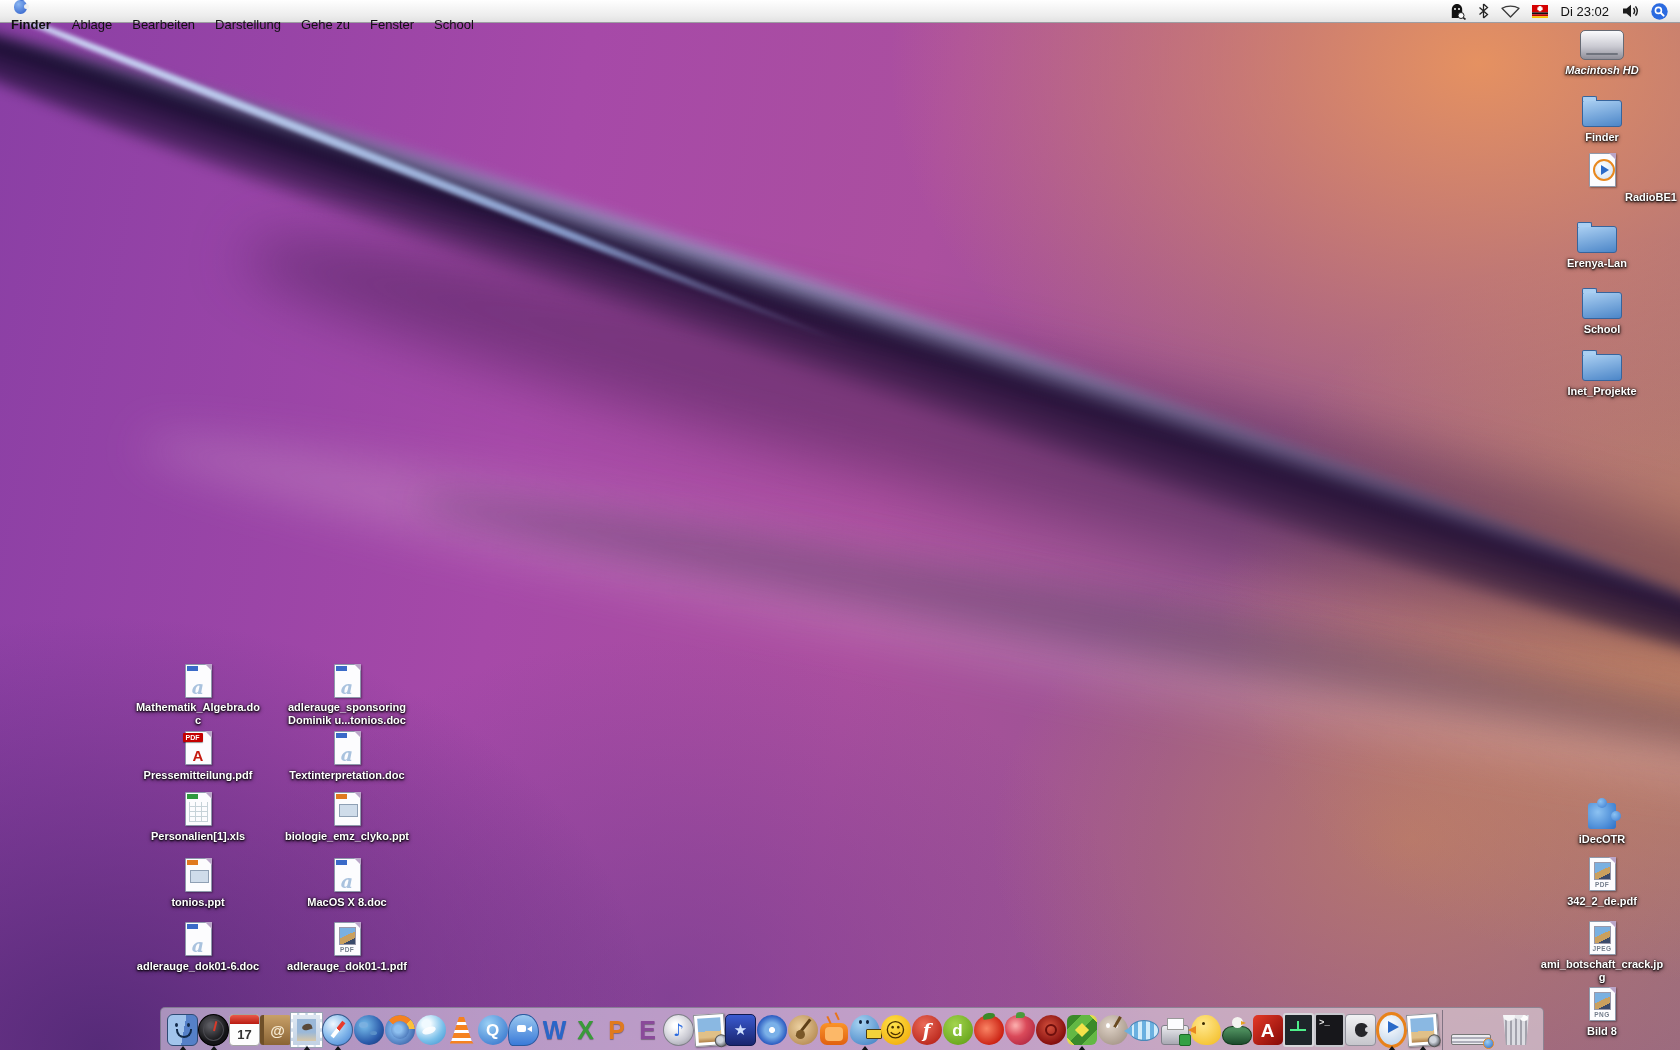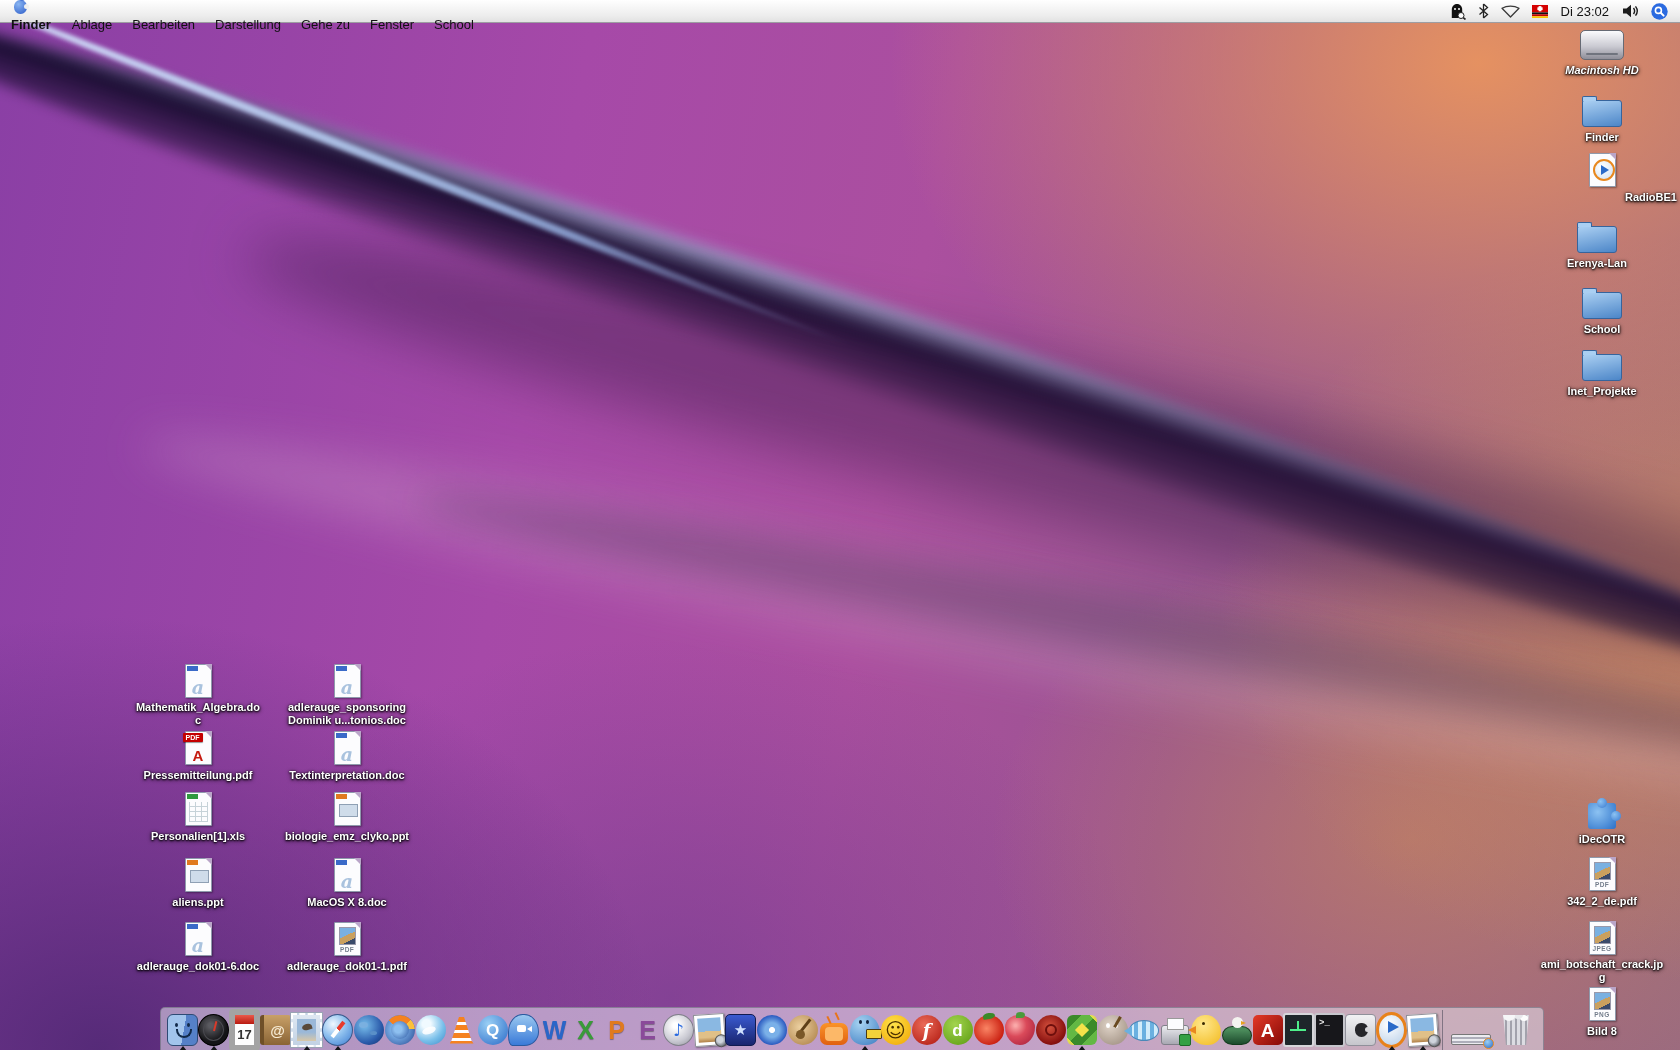--- a/index.html
+++ b/index.html
@@ -92,21 +92,21 @@
   .dock-item.run::after{content:"";position:absolute;bottom:-1px;left:50%;margin-left:-4px;
     border-left:4px solid transparent;border-right:4px solid transparent;border-bottom:5px solid #15151a;}
   .dicon{width:30px;height:30px;position:relative;display:flex;align-items:center;justify-content:center;}
   .dglyph{font-weight:700;line-height:1;}
   .dk-finder{background:linear-gradient(100deg,#a2c4ec 0 54%,#5580c8 54%);border-radius:6px;border:1px solid #2e4a74;}
   .dk-finder::before{content:"";position:absolute;left:7px;top:8px;width:3px;height:4px;background:#122a4a;border-radius:50%;box-shadow:12px 0 0 #122a4a;}
   .dk-finder::after{content:"";position:absolute;left:8px;top:14px;width:12px;height:7px;border:2px solid #122a4a;border-top:none;border-radius:0 0 9px 9px;}
   .dk-dashboard{background:radial-gradient(circle at 40% 35%,#5a5a60 8%,#131316 62%);border-radius:50%;border:1px solid #000;}
   .dk-dashboard::before{content:"";position:absolute;left:14px;top:6px;width:2px;height:10px;background:#d93a2a;transform:rotate(14deg);transform-origin:bottom;}
   .dk-dashboard::after{content:"";position:absolute;inset:4px;border:1px solid #4a4a50;border-radius:50%;}
-  .dk-ical{background:#fdfdfd;border-radius:4px;border:6px solid #a3a3a3;overflow:hidden;}
+  .dk-ical{background:#fdfdfd;border-radius:4px;border:1px solid #a3a3a3;overflow:hidden;}
   .dk-ical::before{content:"";position:absolute;top:0;left:0;right:0;height:9px;background:linear-gradient(#ea5a4a,#b81a10);}
   .dk-ical .dglyph{color:#333;font-size:13px;margin-top:8px;}
   .dk-addressbook{background:linear-gradient(#c8a068,#8a6435);border-radius:3px;border-left:4px solid #6f4f28;}
   .dk-addressbook .dglyph{color:#f6ead2;font-size:15px;}
   .dk-mail{background:linear-gradient(#dfe8f2,#c2d2e4);border:2px dashed #fff;outline:1px solid #9aa4b4;}
   .dk-mail::before{content:"";position:absolute;inset:4px;background:linear-gradient(#9ab8d8 60%,#d8c8a8);}
   .dk-mail::after{content:"";position:absolute;left:9px;top:9px;width:10px;height:6px;background:#5a4a3a;border-radius:50% 50% 0 50%;transform:rotate(-15deg);}
   .dk-safari{background:radial-gradient(circle at 35% 30%,#f0f8ff,#8ec0ee 45%,#3a7ad0);border-radius:50%;border:1px solid #3a5a8c;}
   .dk-safari::before{content:"";position:absolute;left:13px;top:5px;width:4px;height:19px;background:linear-gradient(#e83a2a 50%,#fff 50%);transform:rotate(38deg);}
   .dk-globe{background:radial-gradient(circle at 35% 35%,#6aace0 12%,#2a5aaa 62%,#122e66);border-radius:50%;}
@@ -269,21 +269,21 @@
       </div><div class="desk-label">Pressemitteilung.pdf</div></div>
     <div class="desk-icon" style="left: 123px; top: 790px;"><div class="gwrap">
         <div class="g g-xlsdoc page">
           <i></i>
         </div>
       </div><div class="desk-label">Personalien[1].xls</div></div>
     <div class="desk-icon" style="left: 123px; top: 856px;"><div class="gwrap">
         <div class="g g-pptdoc page">
           <i></i>
         </div>
-      </div><div class="desk-label">aliens.ppt</div></div>
+      </div><div class="desk-label">tonios.ppt</div></div>
     <div class="desk-icon" style="left: 123px; top: 920px;"><div class="gwrap">
         <div class="g g-worddoc page">
           <span class="pg">a</span>
         </div>
       </div><div class="desk-label">adlerauge_dok01-6.doc</div></div>
     <div class="desk-icon" style="left: 272px; top: 662px;"><div class="gwrap">
         <div class="g g-worddoc page">
           <span class="pg">a</span>
         </div>
       </div><div class="desk-label">adlerauge_sponsoring

